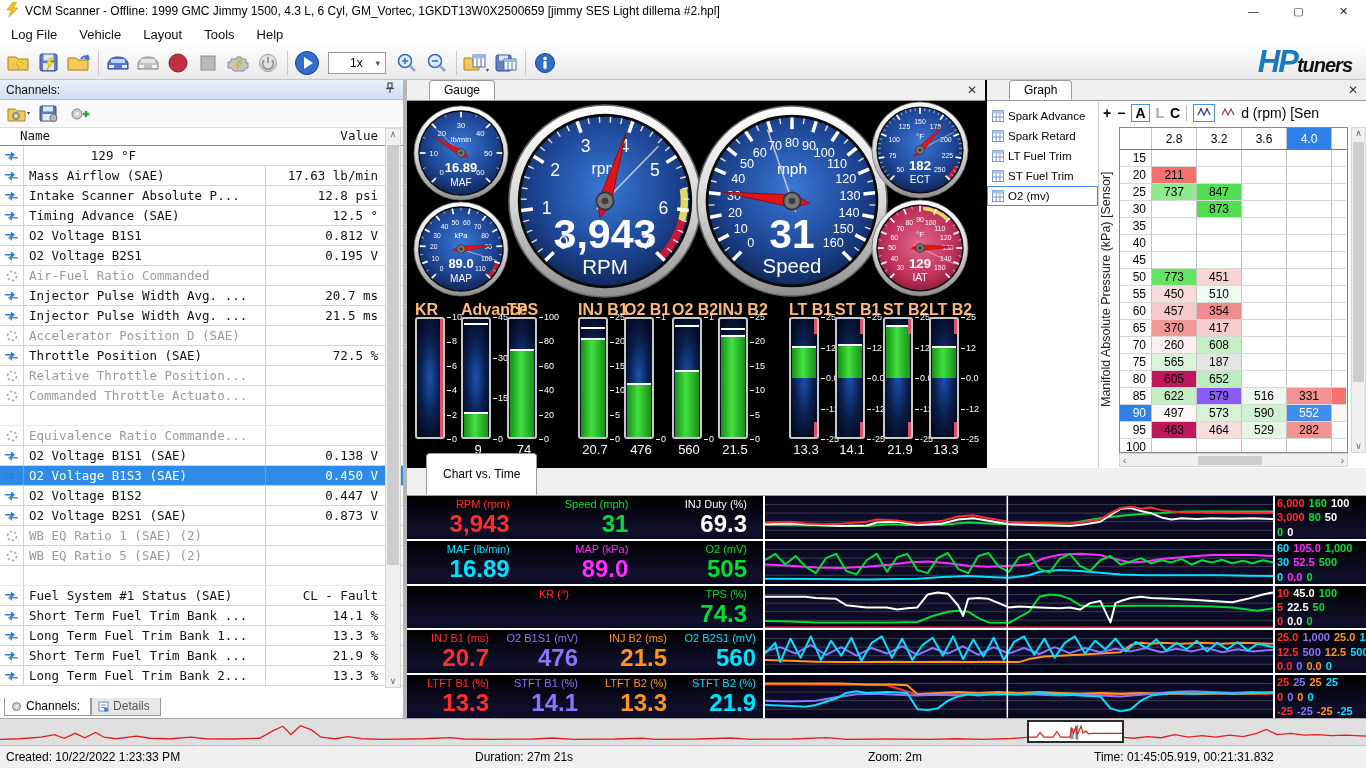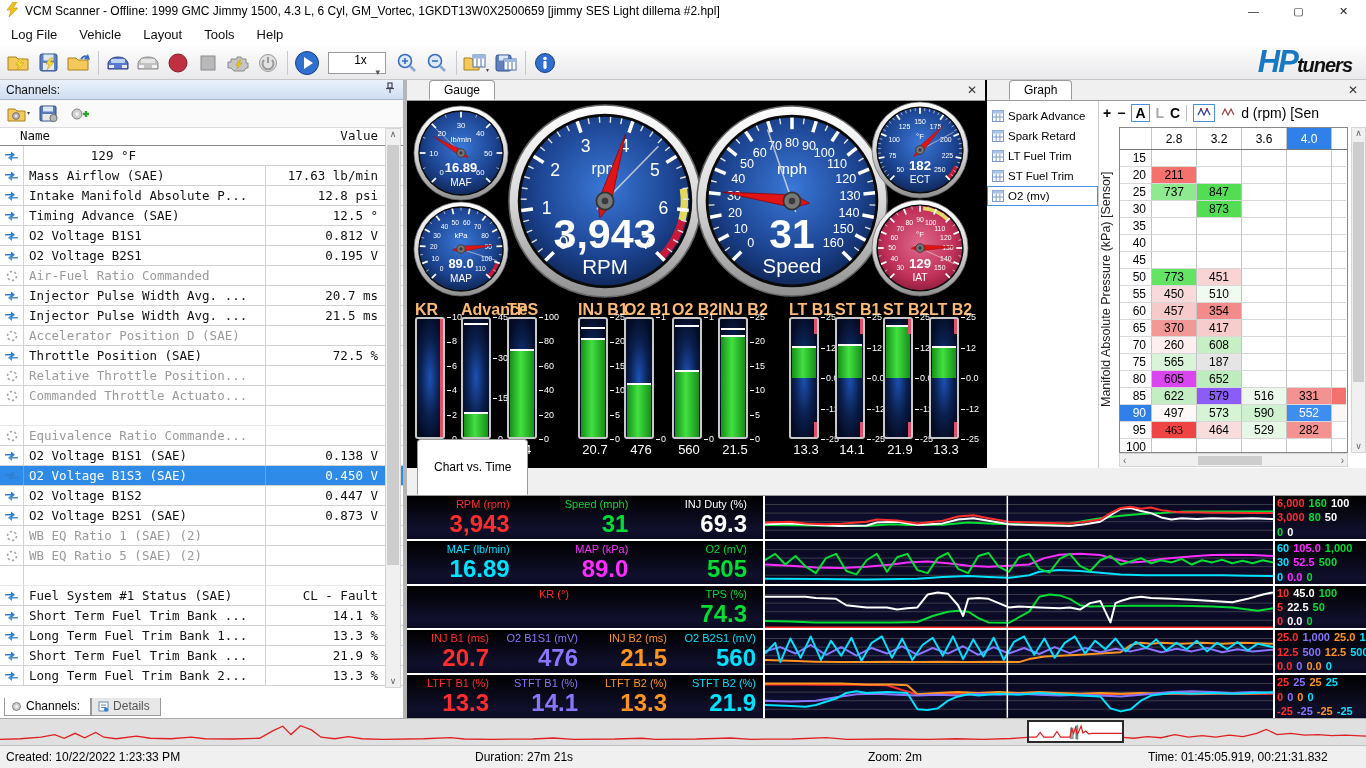--- a/index.html
+++ b/index.html
@@ -13,21 +13,21 @@
   .wbtn { width:45px; text-align:center; font-size:11px; color:#222; cursor:default; }
   #menubar { position:absolute; left:0; top:22px; width:1366px; height:24px; background:#fff;
     display:flex; align-items:center; font-size:13px; color:#111; }
   .menu-item { padding:3px 11px; }
   #maintoolbar { position:absolute; left:0; top:46px; width:1366px; height:34px;
     background:linear-gradient(180deg,#fdfdfd,#e9e9ec); border-bottom:1px solid #c6c6c6;
     display:flex; align-items:center; padding-left:4px; }
   .tb-ico { width:30px; height:28px; display:flex; align-items:center; justify-content:center; }
   .tb-sep { width:1px; height:24px; background:#c9c9c9; margin:0 4px; }
   .speedbox { width:58px; height:22px; border:1px solid #9a9a9a; background:#fff; font-size:12px;
-    display:flex; align-items:center; padding-left:7px; margin:0 6px;flex-direction:column; }
+    display:flex; align-items:center; padding-left:21px; margin:0 6px; }
   .speedbox .chev { margin-left:auto; margin-right:5px; color:#555; font-size:9px; }
   #brand { position:absolute; right:14px; top:47px; font-style:italic; line-height:30px; }
   #brand .hp { color:#1779c4; font-weight:bold; font-size:31px; letter-spacing:-2px; }
   #brand .tuners { color:#111; font-weight:bold; font-size:20px; letter-spacing:-1px; }
   
   #channels { position:absolute; left:0; top:80px; width:405px; height:638px; background:#f2f2f2; border-right:2px solid #b5b5b5; }
   #ch-header { height:20px; background:linear-gradient(180deg,#e9f1fb,#cfdef2); border-bottom:1px solid #aab8cc;
     display:flex; align-items:center; font-size:12px; padding-left:6px; color:#111; }
   #ch-header .pin { margin-left:auto; margin-right:8px; }
   #ch-toolbar { height:28px; background:#fafafa; display:flex; align-items:center; padding-left:4px; border-bottom:1px solid #ddd; }
@@ -96,21 +96,21 @@
   .gcell.selhead { background:#2f80e8; color:#fff; }
   .gcell.selrh { background:#2f80e8; color:#fff; }
   #gvscroll { position:absolute; right:0; top:26px; width:15px; height:326px; background:#f0f0f0; border:1px solid #d5d5d5;
     font-size:9px; color:#666; text-align:center; }
   #gvscroll .thumb { position:absolute; left:1px; right:1px; top:14px; height:240px; background:#cdcdcd; }
   #ghscroll { position:absolute; left:20px; bottom:1px; width:229px; height:14px; background:#f0f0f0; border:1px solid #d5d5d5;
     font-size:10px; color:#666; display:flex; align-items:center; justify-content:space-between; padding:0 3px; }
   #ghscroll .thumb { position:absolute; left:78px; width:64px; top:2px; height:9px; background:#cdcdcd; }
   
   #chart-strip { left:407px; top:468px; width:959px; height:28px; }
-  #chart-strip .tab { margin-left:10px; padding:20px 16px; }
+  #chart-strip .tab { margin-left:19px; padding:13px 16px; }
   #chartpanel { position:absolute; left:407px; top:496px; width:959px; height:222px; background:#05050f; display:flex; flex-direction:column; }
   .crow { flex:1 1 0; display:flex; border-bottom:2px solid #fff; min-height:0; }
   .crow:last-child { border-bottom:none; }
   .readouts { width:356px; flex:none; display:flex; background:linear-gradient(180deg,#000,#10102c 80%,#0a0a22); padding-top:2px; }
   .rd { flex:1 1 0; text-align:right; padding-right:16px; overflow:hidden; }
   .rd4 { padding-right:7px; }
   .rd .lbl { font-size:11px; line-height:13px; white-space:nowrap; }
   .rd .val { font-size:24px; font-weight:bold; line-height:26px; white-space:nowrap; }
   .plot { flex:1 1 auto; position:relative; border-left:2px solid #fff; background:linear-gradient(180deg,#06061a,#0e0e2e 55%,#06061a); }
   .plot svg { position:absolute; inset:0; width:100%; height:100%; }
@@ -354,21 +354,21 @@
           <span class="cn">Mass Airflow (SAE)</span>
           <span class="cv">17.63 lb/min</span>
         </div>
         <div class="chrow">
           <span class="ci">
             <svg width="13" height="12" viewBox="0 0 13 12">
               <polygon points="0,4 6,4 6,1.5 10,4.8 6,8 6,5.5 0,5.5" fill="#2f7fd0"></polygon>
               <polygon points="13,7 7,7 7,4.5 3,7.8 7,11 7,8.5 13,8.5" fill="#2f7fd0" opacity="0.85"></polygon>
             </svg>
           </span>
-          <span class="cn">Intake Manifold Absolute P...</span>
+          <span class="cn">Intake Scanner Absolute P...</span>
           <span class="cv">12.8 psi</span>
         </div>
         <div class="chrow">
           <span class="ci">
             <svg width="13" height="12" viewBox="0 0 13 12">
               <polygon points="0,4 6,4 6,1.5 10,4.8 6,8 6,5.5 0,5.5" fill="#2f7fd0"></polygon>
               <polygon points="13,7 7,7 7,4.5 3,7.8 7,11 7,8.5 13,8.5" fill="#2f7fd0" opacity="0.85"></polygon>
             </svg>
           </span>
           <span class="cn">Timing Advance (SAE)</span>
@@ -1293,21 +1293,21 @@
         <div class="grow">
           <div class="gcell rh">75</div>
           <div class="gcell dc" style="background: rgb(218, 244, 218);">565</div>
           <div class="gcell dc" style="background: #e5e5e5;">187</div>
           <div class="gcell dc"></div>
           <div class="gcell dc"></div>
           <div class="gcell sliver"></div>
         </div>
         <div class="grow">
           <div class="gcell rh">80</div>
-          <div class="gcell dc" style="background: #d946ef;">605</div>
+          <div class="gcell dc" style="background: #be185d;">605</div>
           <div class="gcell dc" style="background: rgb(189, 236, 189);">652</div>
           <div class="gcell dc"></div>
           <div class="gcell dc"></div>
           <div class="gcell sliver"></div>
         </div>
         <div class="grow">
           <div class="gcell rh">85</div>
           <div class="gcell dc" style="background: rgb(195, 238, 195);">622</div>
           <div class="gcell dc" style="background: #8b5cf6;">579</div>
           <div class="gcell dc" style="background: rgb(236, 248, 236);">516</div>
@@ -1317,21 +1317,21 @@
         <div class="grow">
           <div class="gcell rh selrh">90</div>
           <div class="gcell dc" style="background: rgb(254, 249, 249);">497</div>
           <div class="gcell dc" style="background: rgb(214, 243, 214);">573</div>
           <div class="gcell dc" style="background: rgb(208, 241, 208);">590</div>
           <div class="gcell dc" style="background: rgb(62, 142, 242); color: rgb(255, 255, 255);">552</div>
           <div class="gcell sliver" style="background: rgb(253, 246, 246);"></div>
         </div>
         <div class="grow">
           <div class="gcell rh">95</div>
-          <div class="gcell dc" style="background: #ef4444; font-family: Liberation Serif, serif;">463</div>
+          <div class="gcell dc" style="background: #be185d;">463</div>
           <div class="gcell dc" style="background: rgb(249, 220, 220);">464</div>
           <div class="gcell dc" style="background: rgb(230, 247, 230);">529</div>
           <div class="gcell dc" style="background: rgb(243, 146, 144);">282</div>
           <div class="gcell sliver"></div>
         </div>
         <div class="grow">
           <div class="gcell rh">100</div>
           <div class="gcell dc"></div>
           <div class="gcell dc"></div>
           <div class="gcell dc"></div>
@@ -1600,14 +1600,14 @@
         <line x1="52" y1="15" x2="52" y2="95" stroke="#20b8d8" stroke-width="1.2" vector-effect="non-scaling-stroke"></line>
         <polyline points="0,80 8,80 12,55 16,80 26,80 30,50 34,80 44,80 46,35 48,60 50,28 52,65 54,45 56,22 58,58 61,48 64,62 68,60 72,60 100,60" fill="none" stroke="#e02020" stroke-width="1.2" vector-effect="non-scaling-stroke"></polyline>
       </svg>
   </div>
 </div>
 
 <div id="statusbar">
   <div style="left:6px">Created: 10/22/2022 1:23:33 PM</div>
   <div style="left:475px">Duration: 27m 21s</div>
   <div style="left:868px">Zoom: 2m</div>
-  <div style="left:1148px">Time: 01:45:05.919, 00:21:31.832</div>
+  <div style="left:1094px">Time: 01:45:05.919, 00:21:31.832</div>
 </div>
 
 </body></html>

